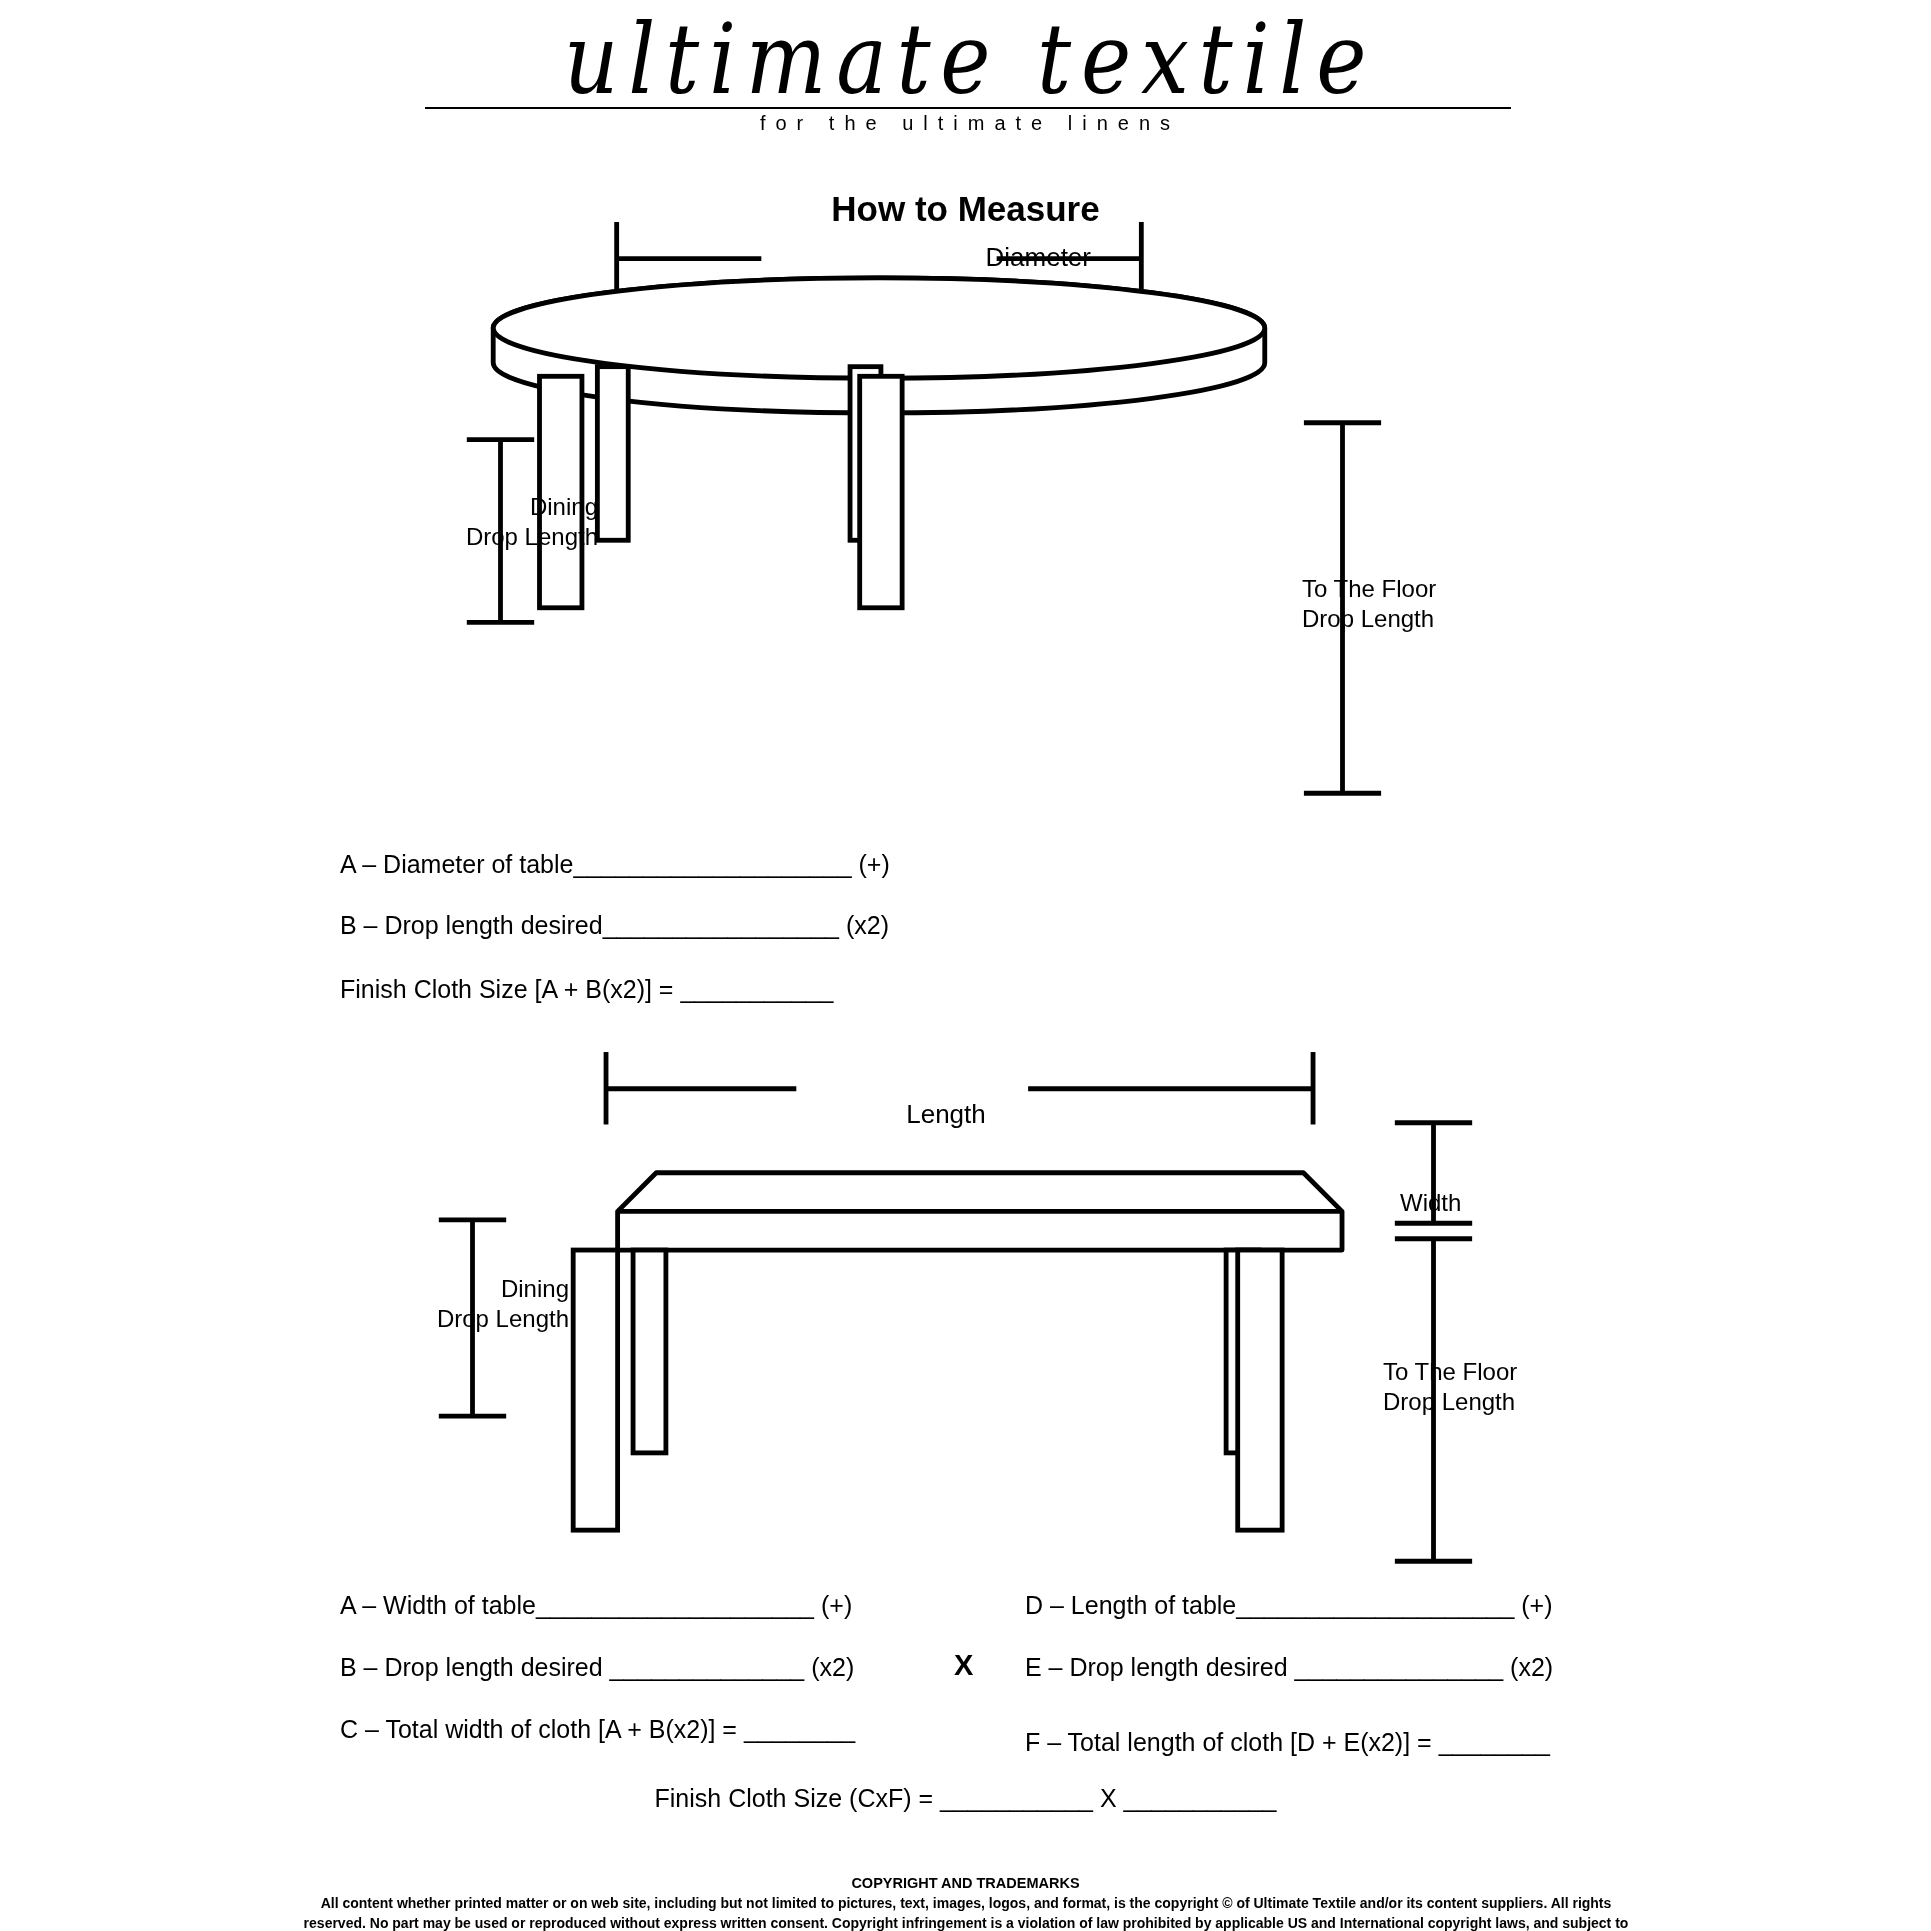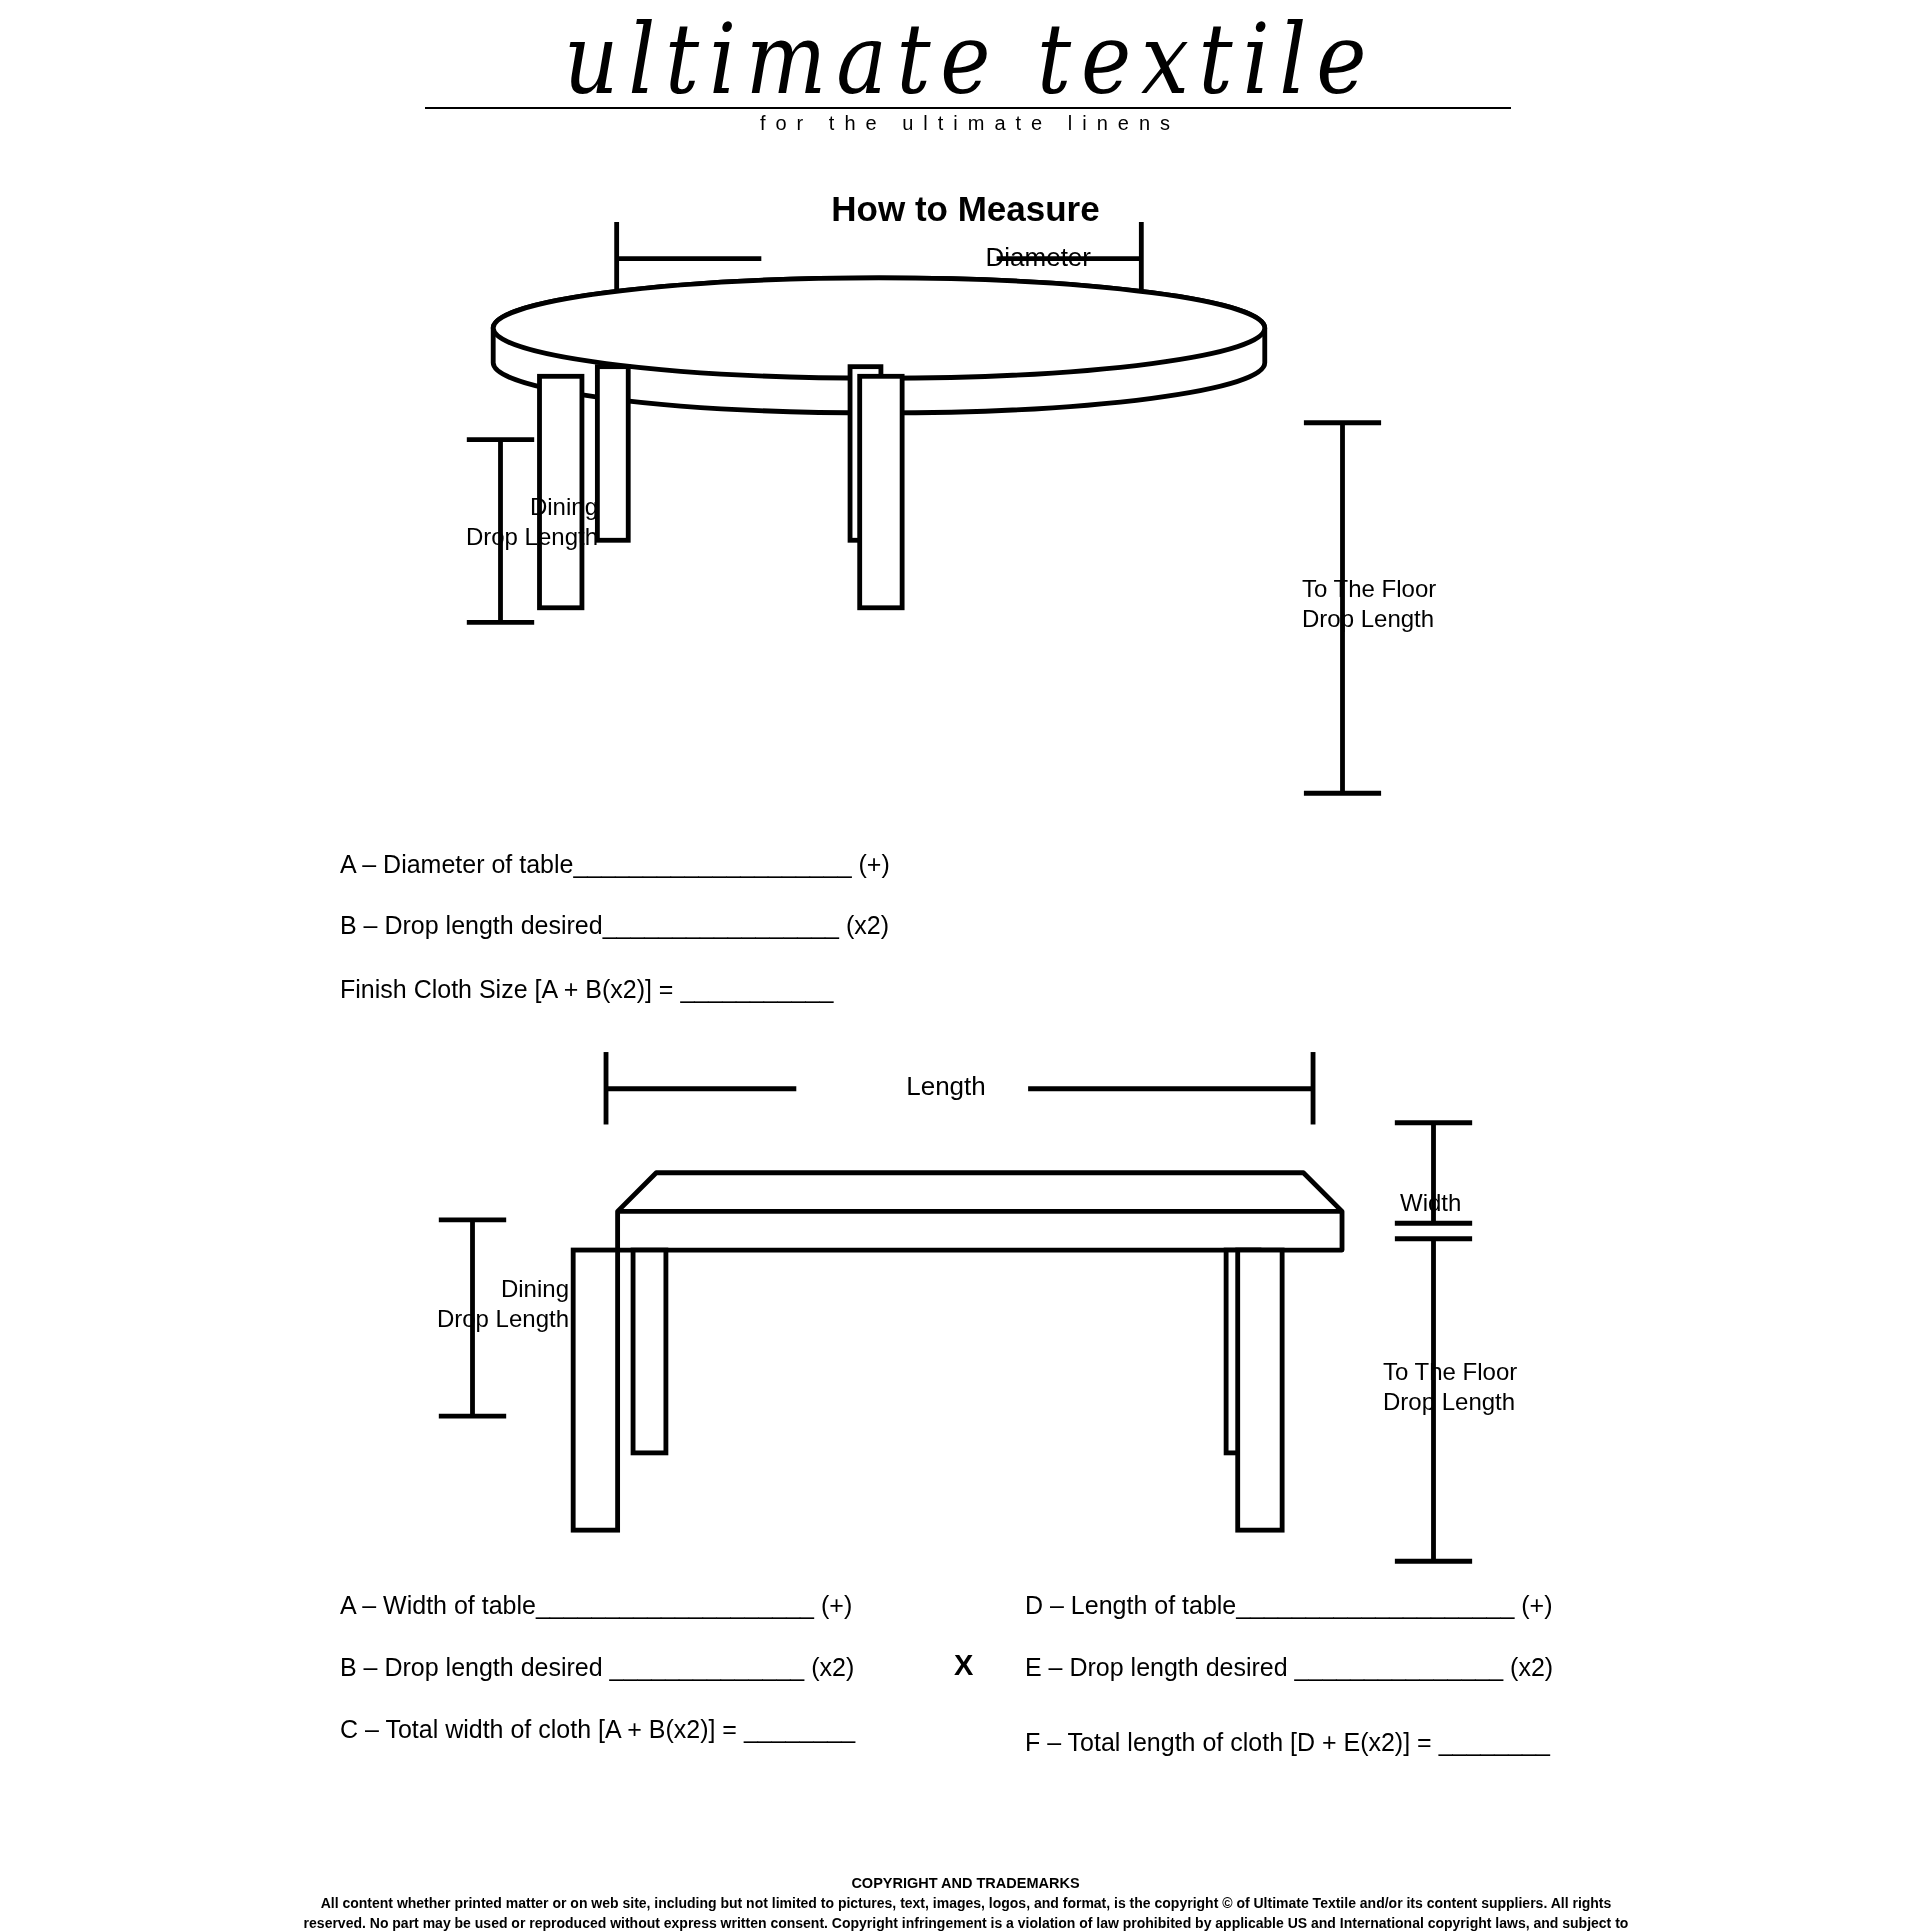--- a/index.html
+++ b/index.html
@@ -216,21 +216,21 @@
         <rect x="700" y="205" width="34" height="210"></rect>
       </g>
 
       <g stroke="#000" stroke-width="5" fill="#fff">
         <rect x="24" y="205" width="46" height="290"></rect>
         <rect x="712" y="205" width="46" height="290"></rect>
       </g>
     </svg>
   </div>
 
-  <div class="lbl center" style="left:801px; top:1070px; width:290px; font-size:26px;">Length</div>
+  <div class="lbl center" style="left:801px; top:1098px; width:290px; font-size:26px;">Length</div>
 
   <div class="dg" style="left:1390px; top:1115px;">
     <svg width="87" height="116" viewBox="0 0 90 120">
       <g stroke="#000" stroke-width="5" fill="none">
         <line x1="5" y1="8" x2="85" y2="8"></line>
         <line x1="5" y1="112" x2="85" y2="112"></line>
         <line x1="45" y1="8" x2="45" y2="112"></line>
       </g>
     </svg>
   </div>
@@ -267,18 +267,19 @@
   <div class="formline" style="left:340px; top:1591px;">A – Width of table____________________ (+)</div>
   <div class="formline" style="left:340px; top:1653px;">B – Drop length desired ______________ (x2)</div>
   <div class="formline" style="left:340px; top:1715px;">C – Total width of cloth [A + B(x2)] = ________</div>
 
   <div class="x-mult" style="left:954px; top:1649px;">X</div>
 
   <div class="formline" style="left:1025px; top:1591px;">D – Length of table____________________ (+)</div>
   <div class="formline" style="left:1025px; top:1653px;">E – Drop length desired _______________ (x2)</div>
   <div class="formline" style="left:1025px; top:1728px;">F – Total length of cloth [D + E(x2)] = ________</div>
 
+  <div class="formline" style="left:0; top:1784px; width:1931px; text-align:center;">Finish Cloth Size (CxF) = ___________ X ___________</div>
 
   <div class="footer-head">COPYRIGHT AND TRADEMARKS</div>
   <div class="footer-body">All content whether printed matter or on web site, including but not limited to pictures, text, images, logos, and format, is the copyright © of Ultimate Textile and/or its content suppliers.  All rights reserved. No part may be used or reproduced without express written consent. Copyright infringement is a violation of law prohibited by applicable US and International copyright laws, and subject to criminal and civil penalties.</div>
 
 </div>
 
 
 </body></html>

